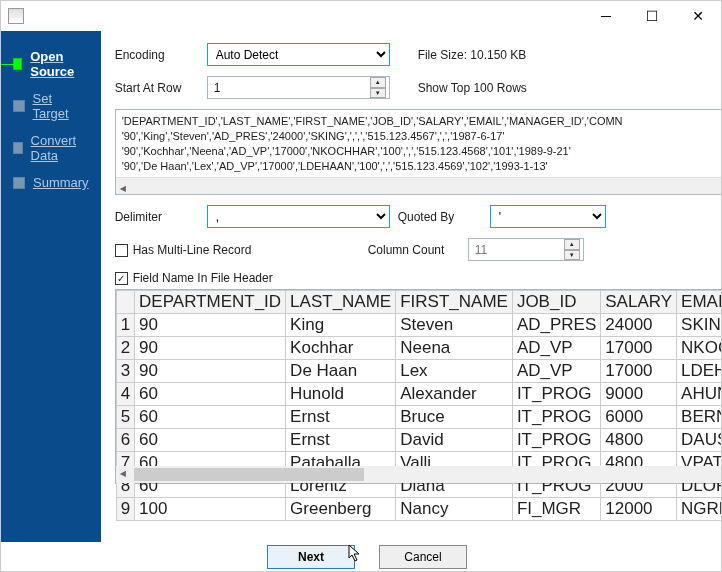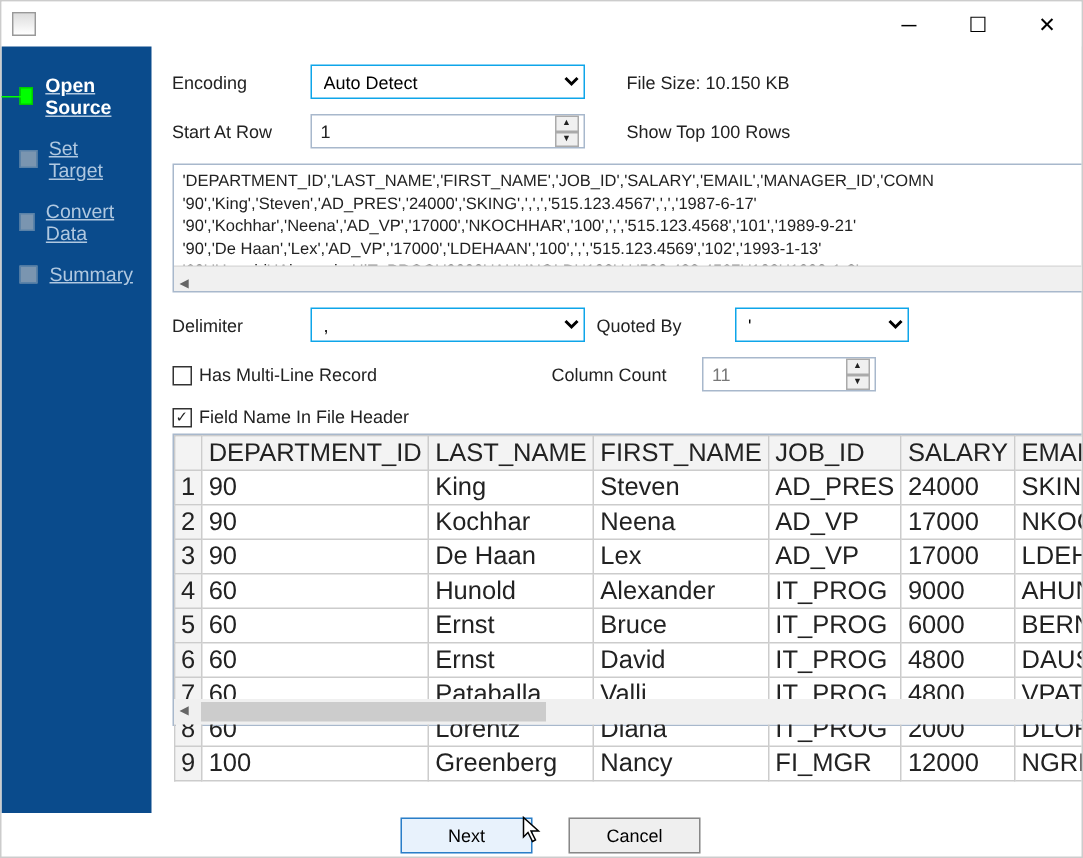--- a/index.html
+++ b/index.html
@@ -43,21 +43,21 @@
 .grid th.rownum, .grid td.rownum { background:#f3f3f3; text-align:center; width:20px; }
 .grid-scroll-v { position:absolute; right:0; top:0; width:17px; height:calc(100% - 17px); background:#f0f0f0; }
 .grid-scroll-v::before { content:'▲'; position:absolute; top:2px; left:4px; font-size:8px; color:#666; }
 .grid-scroll-v::after { content:'▼'; position:absolute; bottom:2px; left:4px; font-size:8px; color:#666; }
 .grid-scroll-h { position:absolute; left:0; bottom:0; height:17px; width:calc(100% - 17px); background:#f0f0f0; }
 .grid-scroll-h .thumb { position:absolute; left:18px; top:2px; height:13px; width:230px; background:#ccc; }
 .grid-scroll-h::before { content:'◀'; position:absolute; left:4px; top:3px; font-size:8px; color:#666; }
 .grid-scroll-h::after { content:'▶'; position:absolute; right:4px; top:3px; font-size:8px; color:#666; }
 .footer { height: 30px; display:flex; justify-content:flex-start; align-items:center; padding-left: 266px; gap: 24px; }
 .btn { width:88px; height:24px; border:1px solid #888; background:#efefef; font-size:12px; cursor:pointer; display:flex; align-items:center; justify-content:center; }
-.btn.primary { border-color:#2a7ec8; background:#e8f2fc; }
+.btn.primary { border-color:#2a7ec8; background:#e8f2fc;font-weight:bold; }
 .cursor { position:absolute; width:14px; height:20px; pointer-events:none; }
 .cursor svg { width:14px; height:20px; }
 .disabled-text { color:#787878; }
 </style>
 </head>
 <body>
 
 <div class="titlebar">
   <div class="titlebar-left">
     <div class="titlebar-icon"></div>

